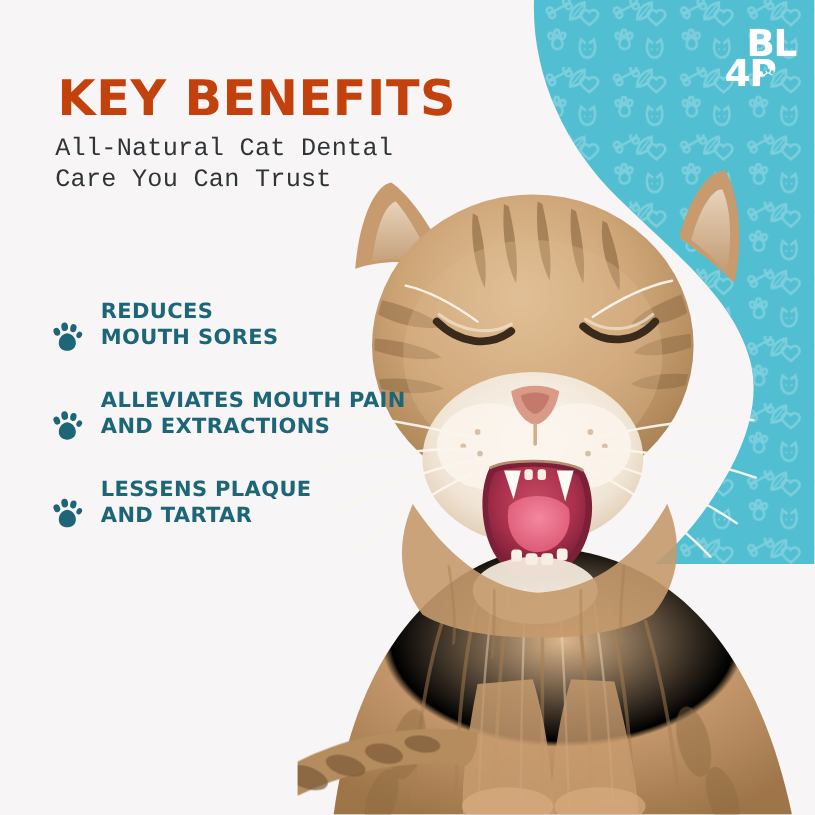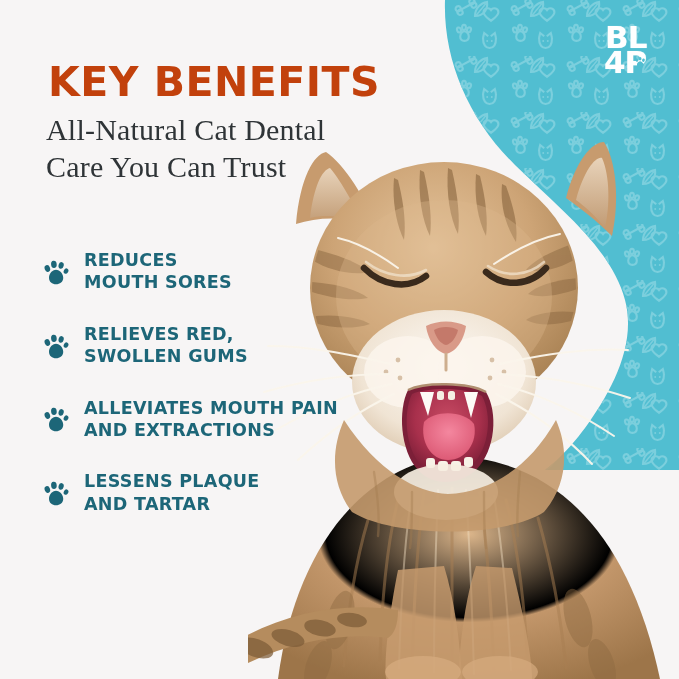--- a/index.html
+++ b/index.html
@@ -45,21 +45,21 @@
     z-index: 40;
   }
   .logo-row {
     font-family: "DejaVu Sans", sans-serif;
     font-weight: bold;
     font-size: 31px;
     letter-spacing: -1px;
     color: #ffffff;
     text-shadow: 0 0 1px rgba(255,255,255,0.5);
   }
-  .logo-row-1 { margin-left: 1px; }
+  .logo-row-1 { margin-left: 18px; }
   .logo-row-2 { margin-top: -6px; position: relative; }
   .logo-pawmark {
     position: absolute;
     left: 30px;
     top: 9px;
     width: 13px;
     height: 13px;
   }
 
   
@@ -84,41 +84,41 @@
     font-size: 41px;
     letter-spacing: 0.5px;
     color: #c2410c;
     z-index: 30;
     white-space: nowrap;
   }
   .subheading {
     position: absolute;
     left: 46px;
     top: 112px;
-    font-family: Liberation Serif, serif;
+    font-family: Liberation Mono, monospace;
     font-weight: 400;
-    font-size: 30px;
+    font-size: 21px;
     line-height: 1.23;
     color: #2f3437;
     letter-spacing: 0.2px;
     z-index: 30;
     white-space: pre-line;
   }
 
   
   .benefits {
     position: absolute;
     left: 42px;
     top: 248px;
     width: 320px;
     z-index: 30;
   }
   .benefit {
     display: flex;
-    align-items: center;
+    align-items: flex-end;
     margin-bottom: 28px;
   }
   .benefit:last-child { margin-bottom: 17px; }
   .paw-icon {
     flex: 0 0 auto;
     width: 28px;
     height: 28px;
     margin-top: 2px;
     margin-right: 14px;
   }
@@ -418,63 +418,48 @@
             <ellipse cx="16.4" cy="6.4" rx="2.2" ry="2.9" transform="rotate(14 16.4 6.4)"></ellipse>
             <ellipse cx="20.6" cy="11.2" rx="1.9" ry="2.4" transform="rotate(30 20.6 11.2)"></ellipse>
             <path d="M6.0 17.0c0-4.4 3.7-6.9 6.0-6.9s6.2 2.5 6.2 6.9c0 3.6-2.9 5.6-6.2 5.6s-6.0-2.0-6.0-5.6z"></path>
           </g>
         </svg>
       </span>
       <span class="benefit-text">REDUCES
 MOUTH SORES</span>
     </div>
 
+
     <div class="benefit">
       <span class="paw-icon">
         <svg viewBox="0 0 24 24" xmlns="http://www.w3.org/2000/svg" aria-hidden="true">
           <g fill="#1d6678">
             <ellipse cx="4.6" cy="9.0" rx="2.3" ry="2.9" transform="rotate(-22 4.6 9.0)"></ellipse>
             <ellipse cx="10.2" cy="5.4" rx="2.4" ry="3.1" transform="rotate(-7 10.2 5.4)"></ellipse>
             <ellipse cx="16.4" cy="6.4" rx="2.2" ry="2.9" transform="rotate(14 16.4 6.4)"></ellipse>
             <ellipse cx="20.6" cy="11.2" rx="1.9" ry="2.4" transform="rotate(30 20.6 11.2)"></ellipse>
             <path d="M6.0 17.0c0-4.4 3.7-6.9 6.0-6.9s6.2 2.5 6.2 6.9c0 3.6-2.9 5.6-6.2 5.6s-6.0-2.0-6.0-5.6z"></path>
           </g>
         </svg>
       </span>
-      <span class="benefit-text">RELIEVES RED,
-SWOLLEN GUMS</span>
+      <span class="benefit-text">ALLEVIATES MOUTH PAIN
+AND EXTRACTIONS</span>
     </div>
 
     <div class="benefit">
       <span class="paw-icon">
         <svg viewBox="0 0 24 24" xmlns="http://www.w3.org/2000/svg" aria-hidden="true">
           <g fill="#1d6678">
             <ellipse cx="4.6" cy="9.0" rx="2.3" ry="2.9" transform="rotate(-22 4.6 9.0)"></ellipse>
             <ellipse cx="10.2" cy="5.4" rx="2.4" ry="3.1" transform="rotate(-7 10.2 5.4)"></ellipse>
             <ellipse cx="16.4" cy="6.4" rx="2.2" ry="2.9" transform="rotate(14 16.4 6.4)"></ellipse>
             <ellipse cx="20.6" cy="11.2" rx="1.9" ry="2.4" transform="rotate(30 20.6 11.2)"></ellipse>
             <path d="M6.0 17.0c0-4.4 3.7-6.9 6.0-6.9s6.2 2.5 6.2 6.9c0 3.6-2.9 5.6-6.2 5.6s-6.0-2.0-6.0-5.6z"></path>
           </g>
         </svg>
       </span>
-      <span class="benefit-text">ALLEVIATES MOUTH PAIN
-AND EXTRACTIONS</span>
-    </div>
-
-    <div class="benefit">
-      <span class="paw-icon">
-        <svg viewBox="0 0 24 24" xmlns="http://www.w3.org/2000/svg" aria-hidden="true">
-          <g fill="#1d6678">
-            <ellipse cx="4.6" cy="9.0" rx="2.3" ry="2.9" transform="rotate(-22 4.6 9.0)"></ellipse>
-            <ellipse cx="10.2" cy="5.4" rx="2.4" ry="3.1" transform="rotate(-7 10.2 5.4)"></ellipse>
-            <ellipse cx="16.4" cy="6.4" rx="2.2" ry="2.9" transform="rotate(14 16.4 6.4)"></ellipse>
-            <ellipse cx="20.6" cy="11.2" rx="1.9" ry="2.4" transform="rotate(30 20.6 11.2)"></ellipse>
-            <path d="M6.0 17.0c0-4.4 3.7-6.9 6.0-6.9s6.2 2.5 6.2 6.9c0 3.6-2.9 5.6-6.2 5.6s-6.0-2.0-6.0-5.6z"></path>
-          </g>
-        </svg>
-      </span>
       <span class="benefit-text">LESSENS PLAQUE
 AND TARTAR</span>
     </div>
 
   </div>
 
 </div>
 
 </body></html>

